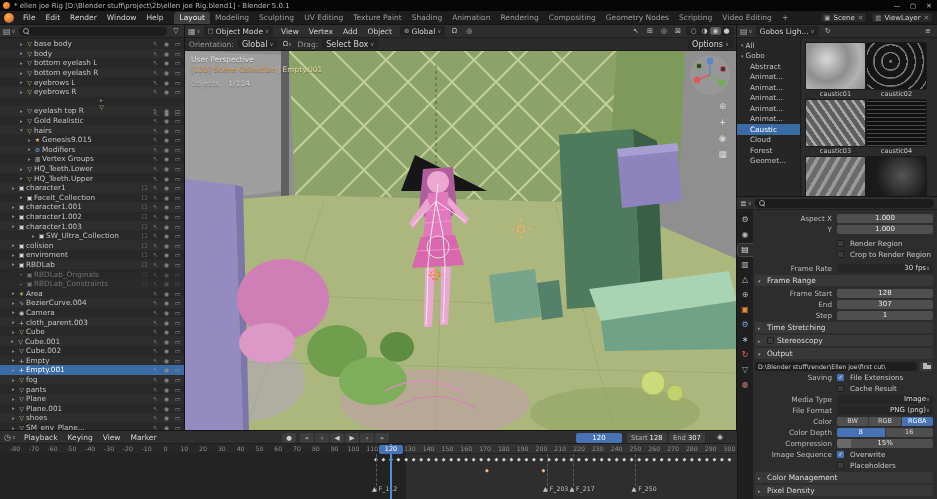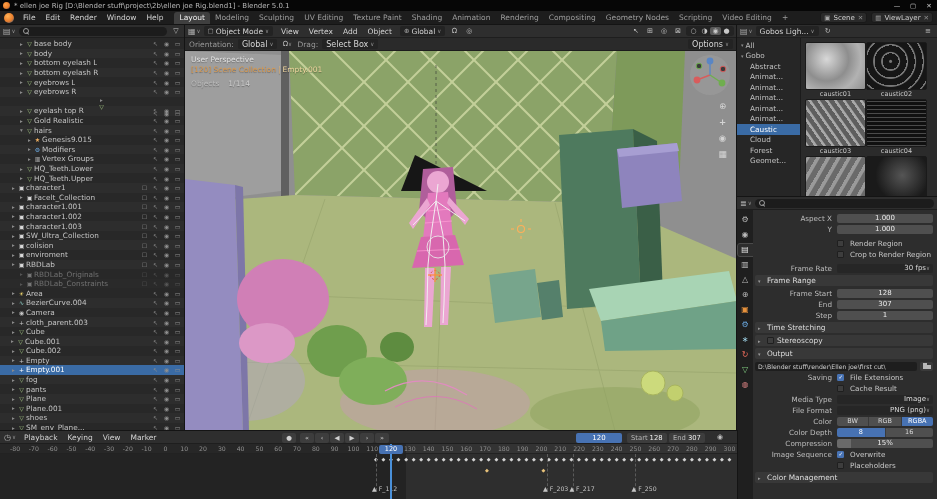--- a/index.html
+++ b/index.html
@@ -385,21 +385,21 @@
           <span class="ol-ex">▸</span>
           <span class="ol-ic" style="color: rgb(216, 216, 216);">▣</span>
           <span class="ol-lb">character1.003</span>
           <span class="ol-right">
             <span class="ol-vi">☐</span>
             <span class="ol-vi">↖</span>
             <span class="ol-vi">◉</span>
             <span class="ol-vi">▭</span>
           </span>
         </div>
-        <div class="ol-row" style="padding-left: 10px;">
+        <div class="ol-row" style="padding-left: 10px; margin-left: 20px;">
           <span class="ol-ex">▸</span>
           <span class="ol-ic" style="color: rgb(216, 216, 216);">▣</span>
           <span class="ol-lb">SW_Ultra_Collection</span>
           <span class="ol-right">
             <span class="ol-vi">☐</span>
             <span class="ol-vi">↖</span>
             <span class="ol-vi">◉</span>
             <span class="ol-vi">▭</span>
           </span>
         </div>
@@ -1040,20 +1040,24 @@
         <div class="prow">
             <span class="plabel"></span>
             <span class="pval">
               <span class="cb"></span>
               <span class="cbl">Placeholders</span>
             </span>
           </div>
         <div class="psec">
             <span class="arr">▸</span>
             <span>Color Management</span>
+          </div>
+        <div class="psec">
+            <span class="arr">▸</span>
+            <span>Pixel Density</span>
           </div>
 
       </div>
     </div>
   </div>
 
   <div class="editor" id="timeline">
     <div class="tl-head">
       <span class="eicon">◷<span class="dda">∨</span></span>
       <span class="vmenus">

